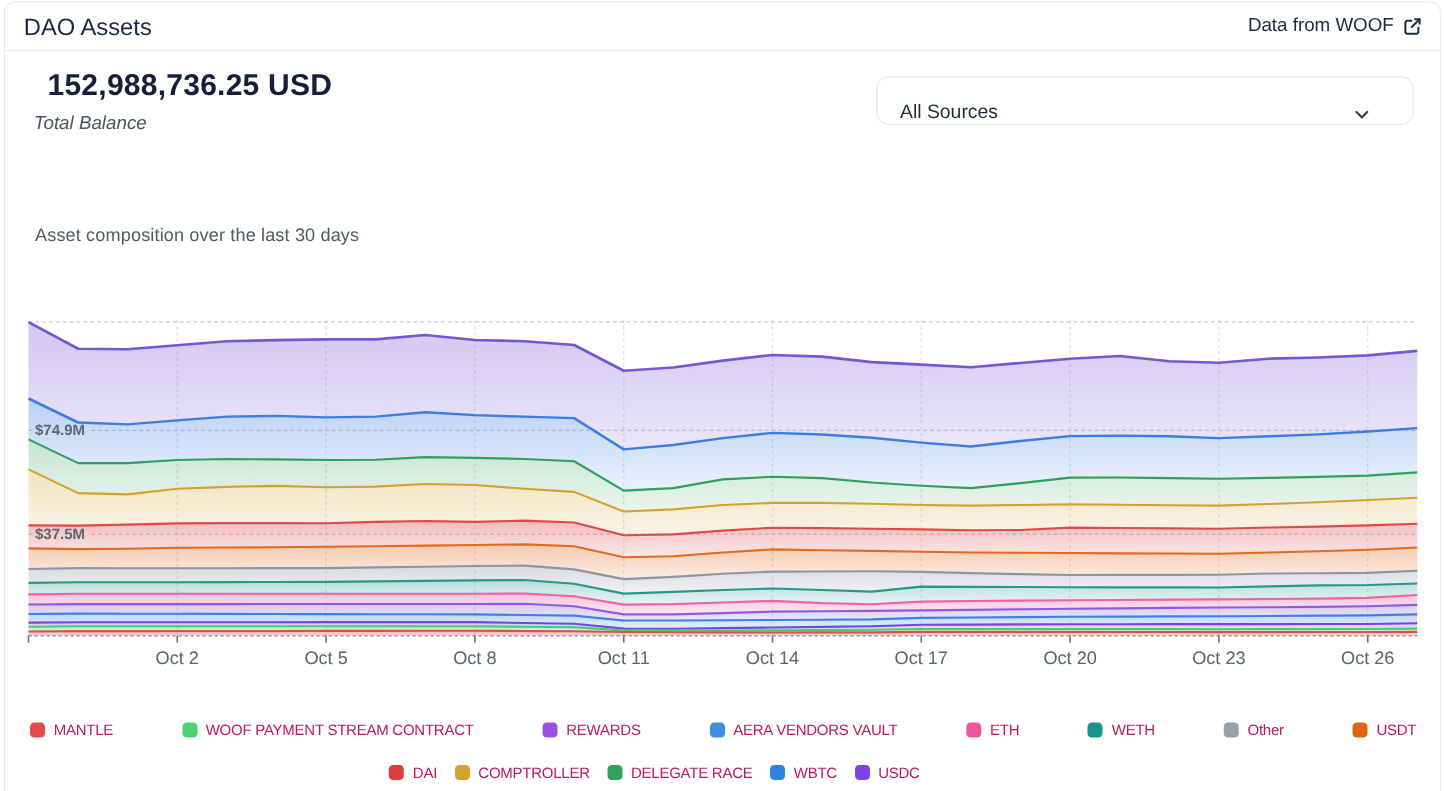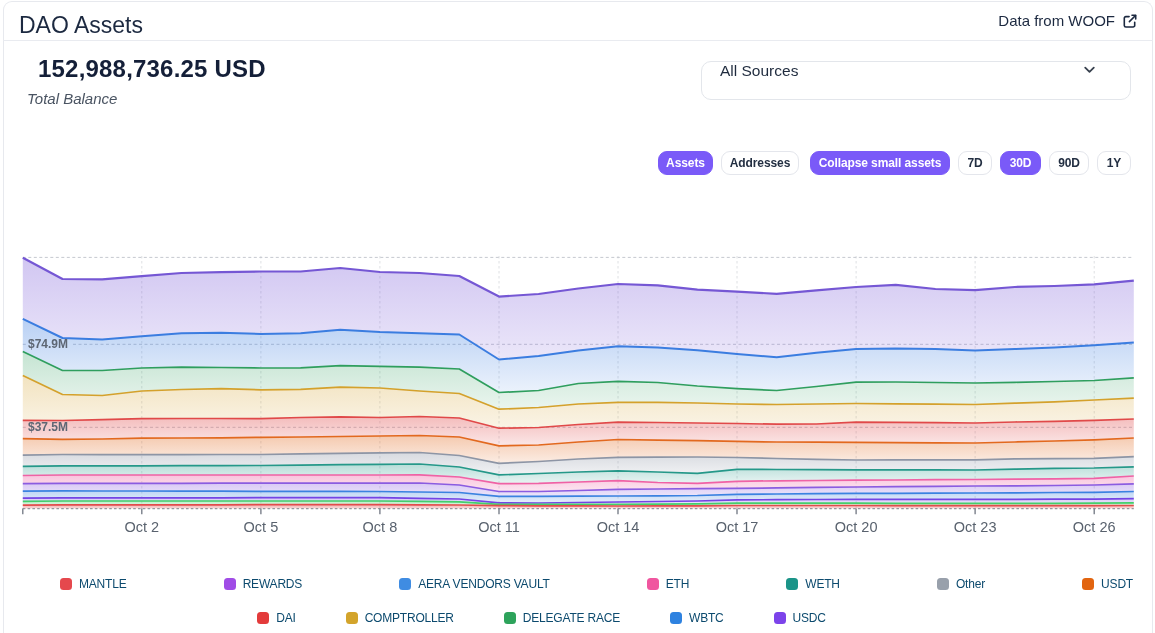--- a/index.html
+++ b/index.html
@@ -1,41 +1,41 @@
 <!DOCTYPE html>
 <html><head>
 <meta charset="utf-8">
 <style>
 * { margin:0; padding:0; box-sizing:border-box; }
 html,body { width:1155px; height:633px; background:#fff; font-family:"Liberation Sans",sans-serif; overflow:hidden; }
 #page { position:relative; width:1155px; height:633px; background:#fff; }
 #card { position:absolute; left:3px; top:1px; width:1150px; height:700px; border:1px solid #e7e9ee; border-bottom:none; border-radius:9px 9px 0 0; background:#fff; }
 #hdr { position:absolute; left:3px; top:1px; width:1150px; height:40px; border-bottom:1px solid #e9ebf0; }
-#hdr-title { position:absolute; left:16px; top:11px; font-size:23px; color:#1c2940; }
+#hdr-title { position:absolute; left:16px; top:11px; font-size:19px; color:#1c2940; }
 #hdr-right { position:absolute; right:16px; top:11px; font-size:15px; color:#1c2940; display:flex; align-items:center; gap:8px;margin-left:32px; }
 #balance { position:absolute; left:38px; top:55px; font-size:24px; font-weight:700; color:#141f38; letter-spacing:0.2px; }
 #balance-sub { position:absolute; left:27px; top:90px; font-size:15px; color:#4a5462;font-style:italic; }
-#select { position:absolute; left:701px; top:61px; width:430px; height:39px; border:1px solid #e3e6eb; border-radius:10px; background:#fff; display:flex; align-items:flex-start; justify-content:space-between; padding:0 33px 0 18px; }
+#select { position:absolute; left:701px; top:61px; width:430px; height:39px; border:1px solid #e3e6eb; border-radius:10px; background:#fff; display:flex; align-items:flex-end; justify-content:space-between; padding:0 33px 0 18px; }
 #select span { font-size:15.5px; color:#1f2b3e; }
 #tg { position:absolute; left:28px; top:153px; font-size:20px; font-weight:500; color:#1e2c44; }
 #tg-sub { position:absolute; left:28px; top:181px; font-size:14.5px; color:#4e5a68; letter-spacing:0.1px; }
 #btns { position:absolute; left:658px; top:151px; display:flex; gap:8px; align-items:center; }
 .btn { height:23.5px; border-radius:9px; font-size:12px; font-weight:700; display:flex; align-items:center; justify-content:center; border:1px solid #e4e6ec; background:#fff; color:#232f42; letter-spacing:-0.1px; }
 .btn.on { background:#7a5af8; border-color:#7a5af8; color:#fff; }
 .btn.gapL { margin-left:3px; }
 #chart { position:absolute; left:0; top:0; }
 .gv { stroke:#dee0e3; stroke-width:1; stroke-dasharray:2.5 2.5; }
 .gh { stroke:#c5c9cf; stroke-width:1; stroke-dasharray:3 2.5; }
 .ax { stroke:#96989e; stroke-width:1.2; stroke-dasharray:2.6 2.2; }
 .tk { stroke:#6f7580; stroke-width:1.3; }
 .xl { font-size:14.5px; fill:#59626e; text-anchor:middle; }
 .yl { font-size:12px; font-weight:700; fill:#5d6673; }
 #legend1 { position:absolute; left:24px; top:577px; width:1109px; display:flex; justify-content:space-between; align-items:center; }
 #legend2 { position:absolute; left:0; top:611px; width:1047px; display:flex; justify-content:center; gap:14px; align-items:center; }
-.li { display:flex; align-items:center; gap:7px; font-size:12px; color:#0c4a6e; white-space:nowrap; letter-spacing:-0.2px;margin-left:36px; }
+.li { display:flex; align-items:center; gap:7px; font-size:12px; color:#be185d; white-space:nowrap; letter-spacing:-0.2px; }
 .sw { width:12px; height:12px; border-radius:3.5px; flex:0 0 12px; }
 </style>
 </head>
 <body>
 <div id="page">
 <div id="card"></div>
 <div id="hdr">
   <div id="hdr-title">DAO Assets</div>
   <div id="hdr-right">Data from WOOF
     <svg width="14" height="14" viewBox="0 0 14 14" fill="none" stroke="#1c2940" stroke-width="1.6" stroke-linecap="round" stroke-linejoin="round">
@@ -46,29 +46,21 @@
   </div>
 </div>
 <div id="balance">152,988,736.25 USD</div>
 <div id="balance-sub">Total Balance</div>
 <div id="select">
       <span>All Sources</span>
   <svg width="15" height="15" viewBox="0 0 15 15" fill="none" stroke="#39424f" stroke-width="1.8" stroke-linecap="round" stroke-linejoin="round">
         <path d="M3.2 5.6l4.3 4.3 4.3-4.3"></path>
       </svg>
 </div>
-<div id="btns">
-  <div class="btn on" style="width:55px">Assets</div>
-  <div class="btn" style="width:78px">Addresses</div>
-  <div class="btn on gapL" style="width:140px">Collapse small assets</div>
-  <div class="btn" style="width:34px">7D</div>
-  <div class="btn on" style="width:41px">30D</div>
-  <div class="btn" style="width:40px">90D</div>
-  <div class="btn" style="width:34px">1Y</div>
-</div>
+<div id="tg-sub">Asset composition over the last 30 days</div>
 <svg id="chart" width="1155" height="633" viewBox="0 0 1155 633">
 <defs>
 <linearGradient id="goz" x1="0" y1="0" x2="0" y2="1">
           <stop offset="0" stop-color="#7c5dd9" stop-opacity="0.35"></stop>
           <stop offset="1" stop-color="#7c5dd9" stop-opacity="0.15"></stop>
         </linearGradient>
 <linearGradient id="gaera" x1="0" y1="0" x2="0" y2="1">
           <stop offset="0" stop-color="#3b7de0" stop-opacity="0.36"></stop>
           <stop offset="1" stop-color="#3b7de0" stop-opacity="0.1"></stop>
         </linearGradient>
@@ -181,20 +173,21 @@
 <text x="618.0" y="531.5" class="xl">Oct 14</text>
 <text x="737.0" y="531.5" class="xl">Oct 17</text>
 <text x="856.1" y="531.5" class="xl">Oct 20</text>
 <text x="975.1" y="531.5" class="xl">Oct 23</text>
 <text x="1094.2" y="531.5" class="xl">Oct 26</text>
 <text x="28" y="348.2" class="yl">$74.9M</text>
 <text x="28" y="431.2" class="yl">$37.5M</text>
 </svg>
 <div id="legend1">
   <div class="li"><div class="sw" style="background:#e5484d"></div>MANTLE</div>
+  <div class="li"><div class="sw" style="background:#4bd46e"></div>WOOF PAYMENT STREAM CONTRACT</div>
   <div class="li"><div class="sw" style="background:#a04ce6"></div>REWARDS</div>
   <div class="li"><div class="sw" style="background:#3f8ce2"></div>AERA VENDORS VAULT</div>
   <div class="li"><div class="sw" style="background:#f0569f"></div>ETH</div>
   <div class="li"><div class="sw" style="background:#1b9488"></div>WETH</div>
   <div class="li"><div class="sw" style="background:#98a0ab"></div>Other</div>
   <div class="li"><div class="sw" style="background:#e2640f"></div>USDT</div>
 </div>
 <div id="legend2">
   <div class="li"><div class="sw" style="background:#e33b3b"></div>DAI</div>
   <div class="li"><div class="sw" style="background:#d3a42b"></div>COMPTROLLER</div>

